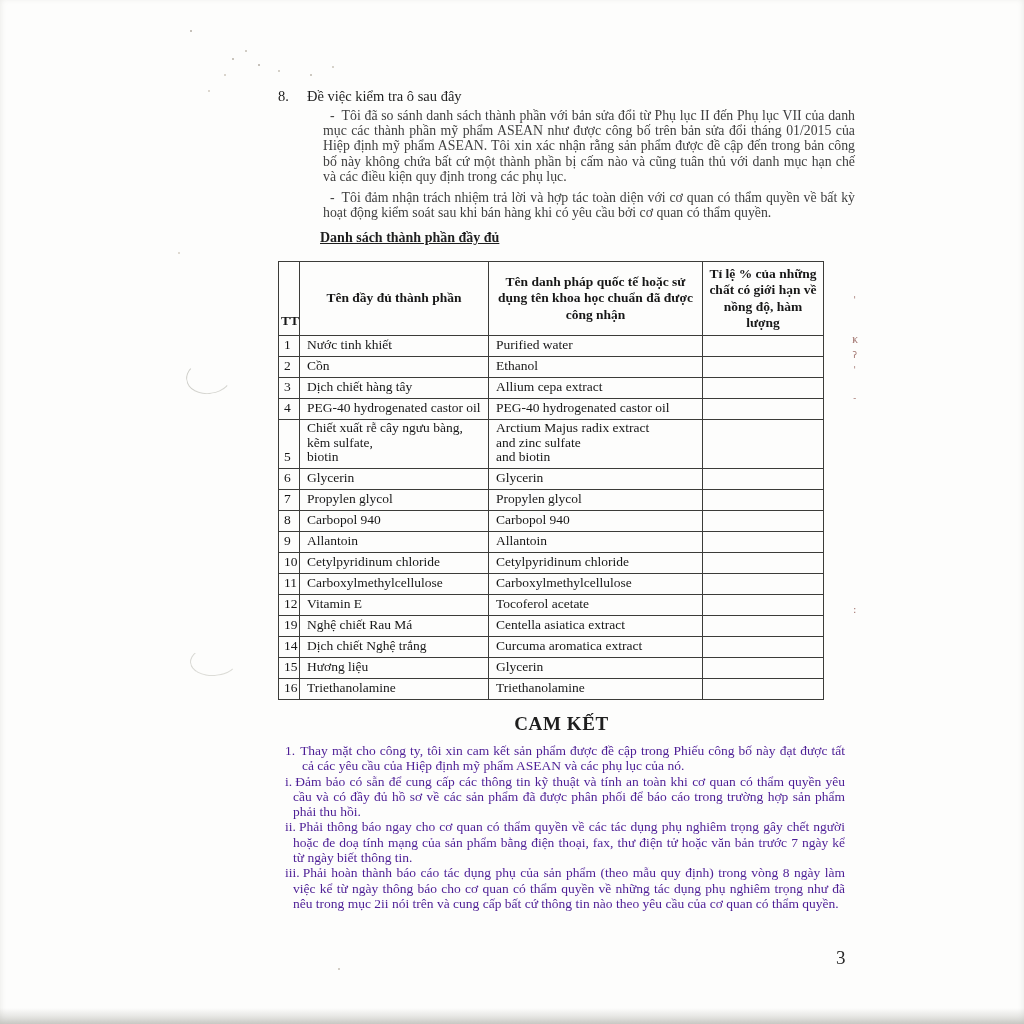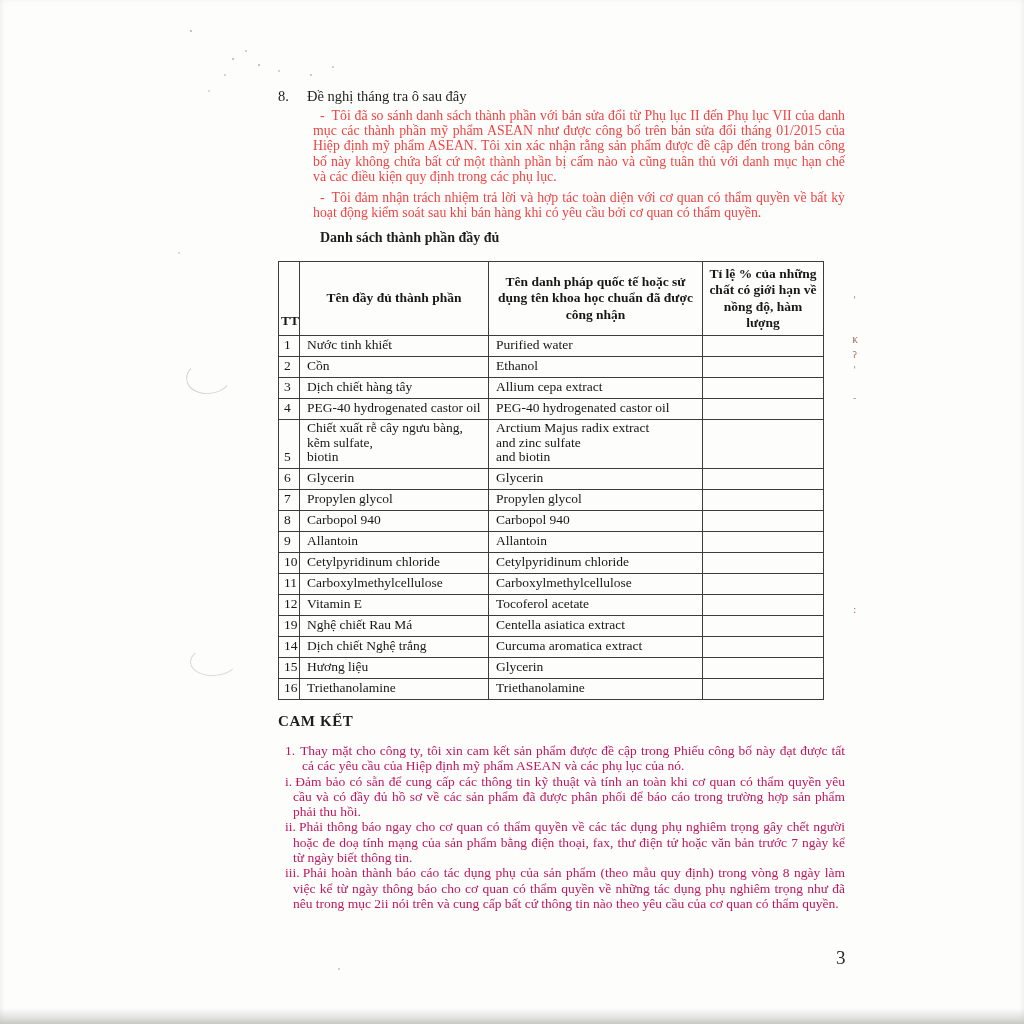--- a/index.html
+++ b/index.html
@@ -15,30 +15,30 @@
     box-shadow:inset 0 -2px 6px rgba(120,120,112,.18);
   }
   .content{ position:absolute; left:278px; top:0; width:567px; }
 
   
   .sec8{ position:absolute; top:88px; left:0; font-size:14.5px; display:flex; }
   .sec8 .no{ width:29px; }
 
   
   .para{
-    position:absolute; left:35px; width:532px;
+    position:absolute; left:45px; width:532px;
     font-size:13.8px; line-height:15.2px;
     text-align:justify; text-indent:7px;
-    color:#ef4444;
+    color:#404040;
   }
   .para .dash{ padding-right:7px; }
   #para1{ top:108px; }
   #para2{ top:190px; }
 
-  .tbl-title{ position:absolute; top:230px; left:42px; font-weight:bold; font-size:14px; }
+  .tbl-title{ position:absolute; top:230px; left:42px; font-weight:bold; font-size:14px;text-decoration:underline; }
 
   
   table.ing{
     position:absolute; top:261px; left:0;
     width:545px; border-collapse:collapse; table-layout:fixed;
     font-size:13.5px; color:#171717;
   }
   table.ing th, table.ing td{ border:1.5px solid #3c3c39; }
   table.ing col.c-tt{ width:21px; }
   table.ing col.c-name{ width:189px; }
@@ -51,25 +51,25 @@
   table.ing thead th.th-tt{ vertical-align:bottom; text-align:center; padding:0 1px 6px 2px; }
   table.ing tbody td{
     height:21px; padding:1px 6px 3px 7px; vertical-align:bottom;
     line-height:14.6px; white-space:pre-line;
   }
   table.ing tbody td.tt{ text-align:left; padding-left:5px; padding-right:2px; }
 
   
   .camket{
     position:absolute; top:713px; left:0; width:567px;
-    font-weight:bold; font-size:15px; letter-spacing:.6px;
+    text-align:center; font-weight:bold; font-size:19px; letter-spacing:.6px;
   }
   .cmt-list{
     position:absolute; top:743px; left:7px; width:560px;
-    font-size:13.5px; line-height:15.3px; text-align:justify; color:#be185d;
+    font-size:13.5px; line-height:15.3px; text-align:justify; color:#4c1d95;
   }
   .itm{ padding-left:17px; text-indent:-17px; }
   .itm .mk{ padding-right:5px; }
   .sub{ padding-left:8px; text-indent:-8px; }
   .sub .mk{ padding-right:3px; }
 
   .pagenum{ position:absolute; left:836px; top:947px; font-size:19px; color:#2a2a2a; }
 
   
   .arc{ position:absolute; border:1.4px solid transparent; border-radius:50%; }
@@ -107,21 +107,21 @@
     <span style="top:55px">ʔ</span>
     <span style="top:70px">'</span>
     <span style="top:98px">-</span>
     <span style="top:310px">:</span>
   </div>
 
   <div class="content">
 
     <div class="sec8">
       <span class="no">8.</span>
-      <span>Đề nghị tháng tra ô sau đây</span>
+      <span>Đề việc kiểm tra ô sau đây</span>
     </div>
 
     <p class="para" id="para1"><span class="dash">-</span><span>Tôi đã so sánh danh sách thành phần với bản sửa đổi từ Phụ lục II đến Phụ lục VII của danh mục các thành phần mỹ phẩm ASEAN như được công bố trên bản sửa đổi tháng 01/2015 của Hiệp định mỹ phẩm ASEAN. Tôi xin xác nhận rằng sản phẩm được đề cập đến trong bản công bố này không chứa bất cứ một thành phần bị cấm nào và cũng tuân thủ với danh mục hạn chế và  các điều kiện quy định trong các phụ lục.</span></p>
 
     <p class="para" id="para2"><span class="dash">-</span><span>Tôi đảm nhận trách nhiệm trả lời và hợp tác toàn diện với cơ quan có thẩm quyền về bất kỳ hoạt động kiểm soát sau khi bán hàng khi có yêu cầu bởi cơ quan có thẩm quyền.</span></p>
 
     <div class="tbl-title">Danh sách thành phần đầy đủ</div>
 
     <table class="ing">
       <colgroup>

